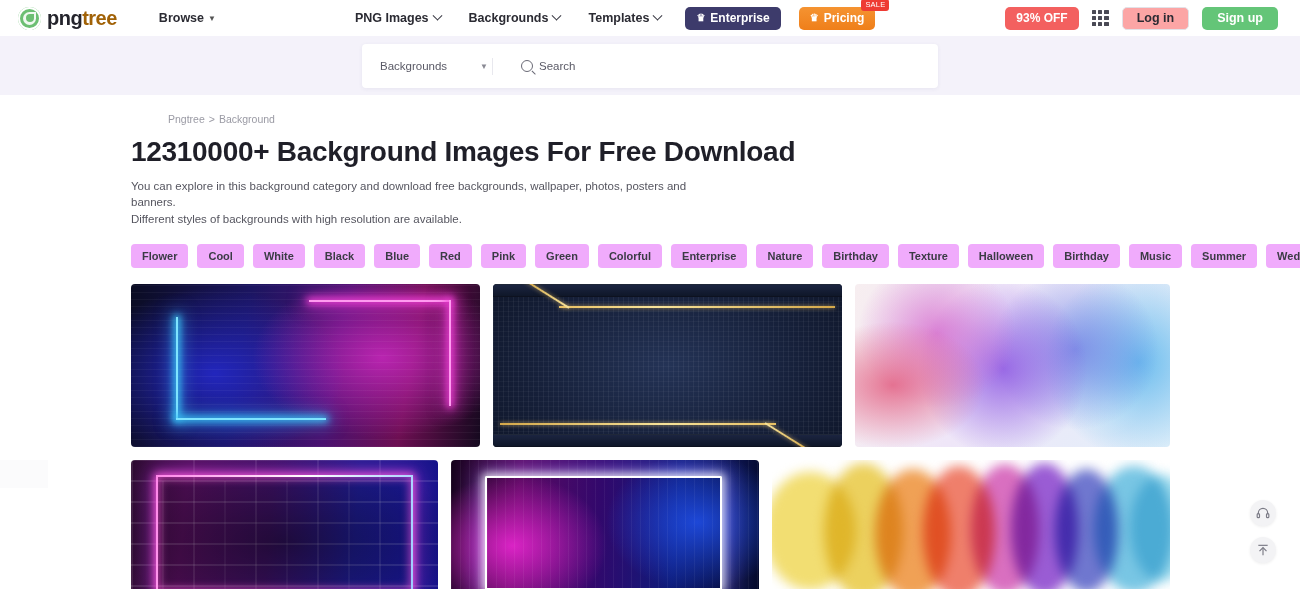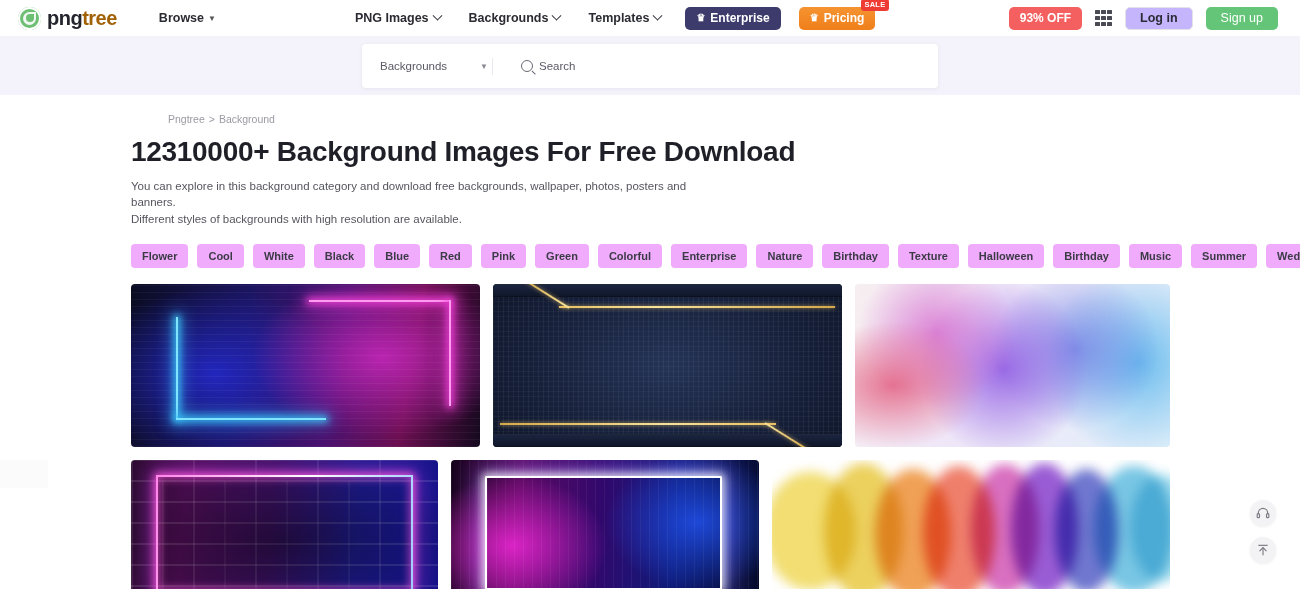--- a/index.html
+++ b/index.html
@@ -90,21 +90,21 @@
     background:linear-gradient(180deg,#f59331,#ef7f1a);
     color:#fff; font-size:12px; font-weight:bold;
     border-radius:5px;
     height:23px; padding:0 11px;
     display:flex; align-items:center; gap:5px;
     cursor:pointer; white-space:nowrap;
   }
   .sale-badge {
     position:absolute; top:-8px; right:-14px;
     background:#ee3b33; color:#fff;
-    font-size:7.5px; font-weight:bold;
+    font-size:7.5px; font-weight:normal;
     border-radius:3px;
     padding:1.5px 4px;
     letter-spacing:.2px;
   }
   .crown { font-size:10px; line-height:1; }
 
   .nav-right { margin-left:auto; display:flex; align-items:center; gap:13px; }
   .badge-off {
     background:#f3605f; color:#fff;
     font-size:12px; font-weight:bold;
@@ -114,26 +114,26 @@
     cursor:pointer;
   }
   .grid-icon {
     width:17px; height:17px;
     display:grid; grid-template-columns:repeat(3,1fr); grid-template-rows:repeat(3,1fr);
     gap:1.6px; cursor:pointer;
   }
   .grid-icon i { background:#4a4a55; border-radius:.5px; display:block; }
   .btn-login {
     font-size:12.5px; font-weight:bold; color:#2b2b33;
-    border:1px solid #e2e2e8; background:#c4b5fd;
+    border:1px solid #e2e2e8; background:#fca5a5;
     border-radius:5px; height:23px; padding:0 14px;
     display:flex; align-items:center; cursor:pointer;
   }
   .btn-signup {
-    font-size:12.5px; font-weight:normal; color:#fff;
+    font-size:12.5px; font-weight:bold; color:#fff;
     background:#64c578;
     border-radius:5px; height:23px; padding:0 15px;
     display:flex; align-items:center; cursor:pointer;
   }
 
   
   .search-band {
     height:59px;
     background:#f4f2fa;
     display:flex; align-items:center; justify-content:center;

